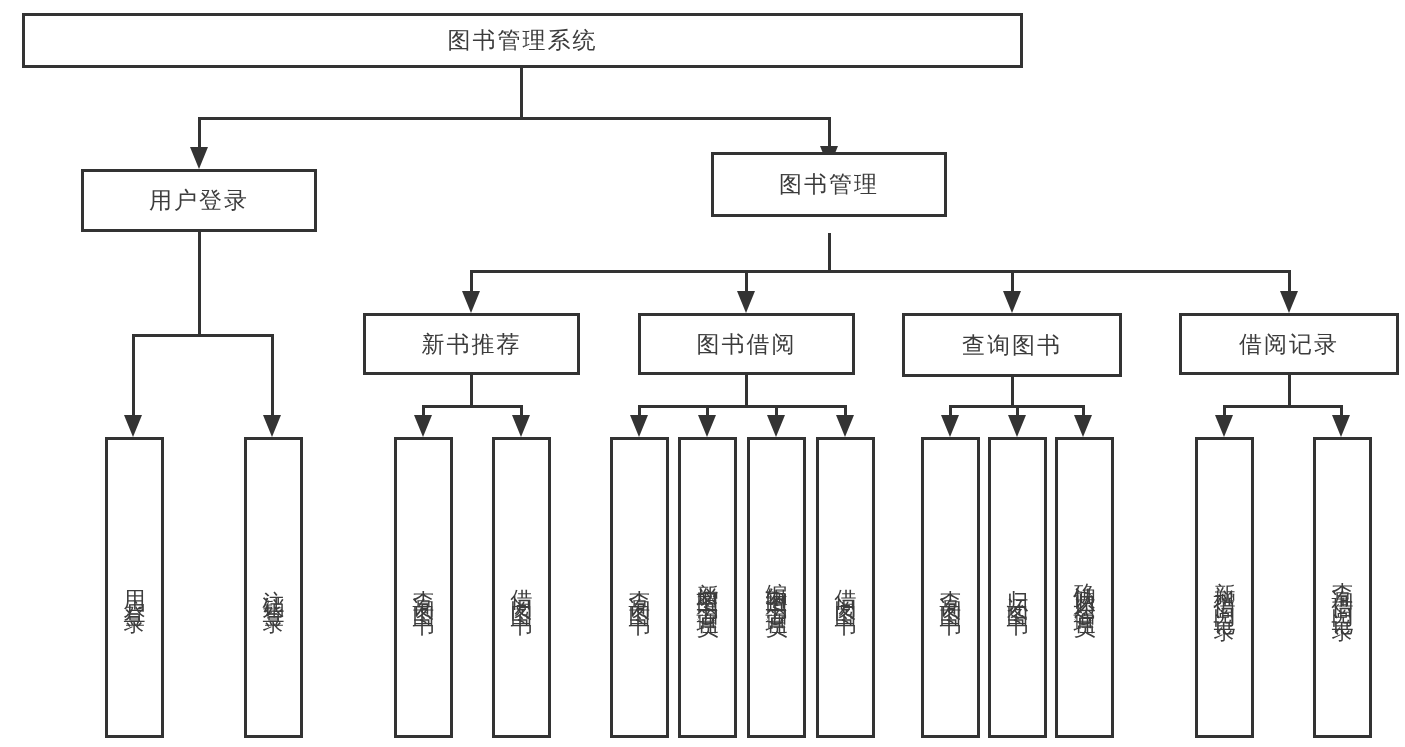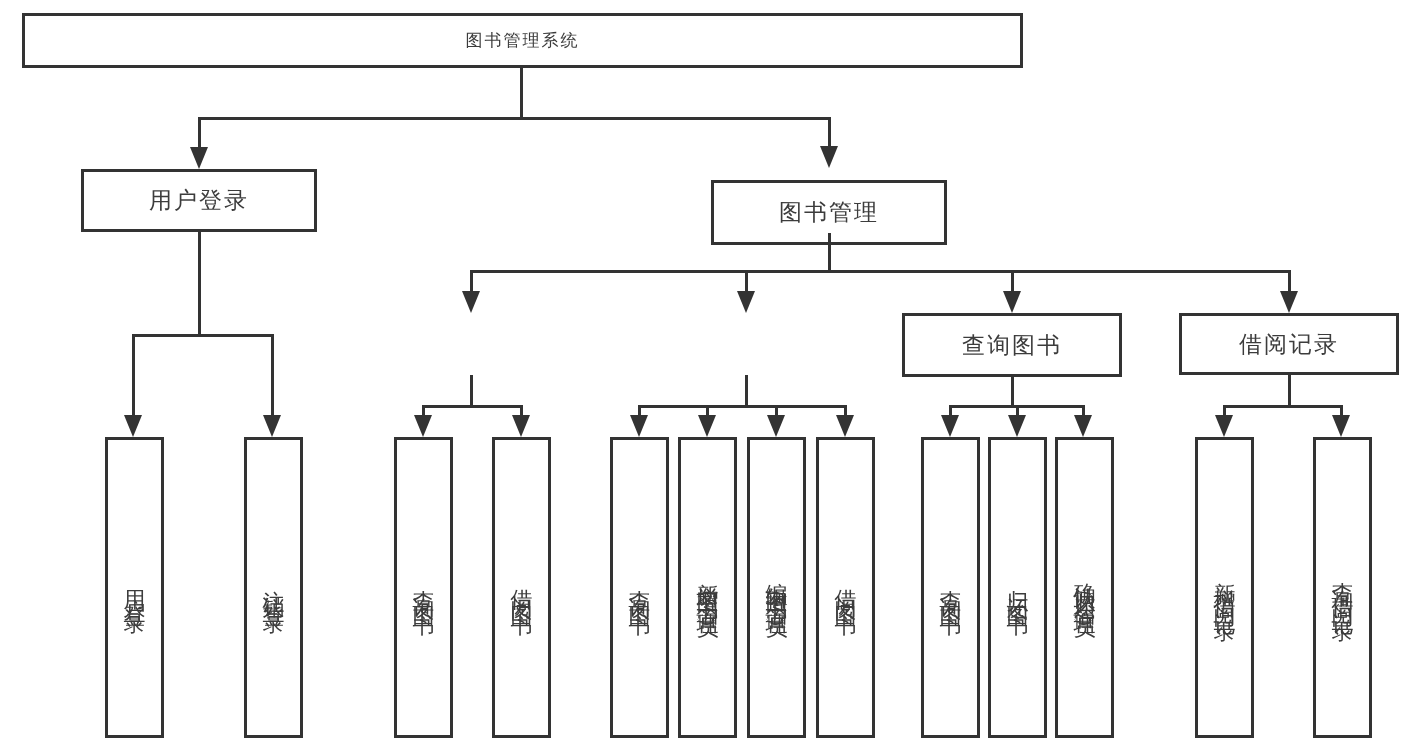--- a/index.html
+++ b/index.html
@@ -14,21 +14,21 @@
     position:absolute;
     box-sizing:border-box;
     border:3px solid #333333;
     background:#ffffff;
     display:flex;
     align-items:center;
     justify-content:center;
     color:#3c3c3c;
   }
   .hbox{font-size:23px;letter-spacing:2px;}
-  .rootbox{font-size:17px;letter-spacing:2px;}
+  .rootbox{font-size:23px;letter-spacing:2px;}
   .vbox{padding:4px 0;}
   .vbox .vtext{
     writing-mode:vertical-rl;
     font-size:22px;
     letter-spacing:8px;
     line-height:1;
     color:#3c3c3c;
   }
   .vline,.hline{position:absolute;background:#333333;}
   .vline{width:3px;}
@@ -62,21 +62,21 @@
   <div class="vline" style="left:520px;top:68px;height:50px;"></div>
   <div class="hline" style="left:198px;top:117px;width:633px;"></div>
   <div class="vline" style="left:198px;top:117px;height:34px;"></div>
   <div class="arrow" style="left:190px;top:147px;"></div>
   <div class="vline" style="left:828px;top:117px;height:34px;"></div>
   <div class="arrow" style="left:820px;top:146px;"></div>
 
   <div class="box hbox" style="left:81px;top:169px;width:236px;height:63px;">
     <span>用户登录</span>
   </div>
-  <div class="box hbox" style="left:711px;top:180px;width:236px;height:65px;">
+  <div class="box hbox" style="left:711px;top:152px;width:236px;height:65px;">
     <span>图书管理</span>
   </div>
 
   <div class="vline" style="left:198px;top:232px;height:105px;"></div>
   <div class="hline" style="left:132px;top:334px;width:141px;"></div>
   <div class="vline" style="left:132px;top:334px;height:86px;"></div>
   <div class="arrow" style="left:124px;top:415px;"></div>
   <div class="vline" style="left:271px;top:334px;height:86px;"></div>
   <div class="arrow" style="left:263px;top:415px;"></div>
 
@@ -84,20 +84,26 @@
   <div class="hline" style="left:470px;top:270px;width:820px;"></div>
   <div class="vline" style="left:470px;top:270px;height:26px;"></div>
   <div class="arrow" style="left:462px;top:291px;"></div>
   <div class="vline" style="left:745px;top:270px;height:26px;"></div>
   <div class="arrow" style="left:737px;top:291px;"></div>
   <div class="vline" style="left:1011px;top:270px;height:26px;"></div>
   <div class="arrow" style="left:1003px;top:291px;"></div>
   <div class="vline" style="left:1288px;top:270px;height:26px;"></div>
   <div class="arrow" style="left:1280px;top:291px;"></div>
 
+  <div class="box hbox" style="left:363px;top:313px;width:217px;height:62px;">
+    <span>新书推荐</span>
+  </div>
+  <div class="box hbox" style="left:638px;top:313px;width:217px;height:62px;">
+    <span>图书借阅</span>
+  </div>
   <div class="box hbox" style="left:902px;top:313px;width:220px;height:64px;">
     <span>查询图书</span>
   </div>
   <div class="box hbox" style="left:1179px;top:313px;width:220px;height:62px;">
     <span>借阅记录</span>
   </div>
 
   <div class="vline" style="left:470px;top:375px;height:33px;"></div>
   <div class="hline" style="left:422px;top:405px;width:100px;"></div>
   <div class="vline" style="left:422px;top:405px;height:14px;"></div>

